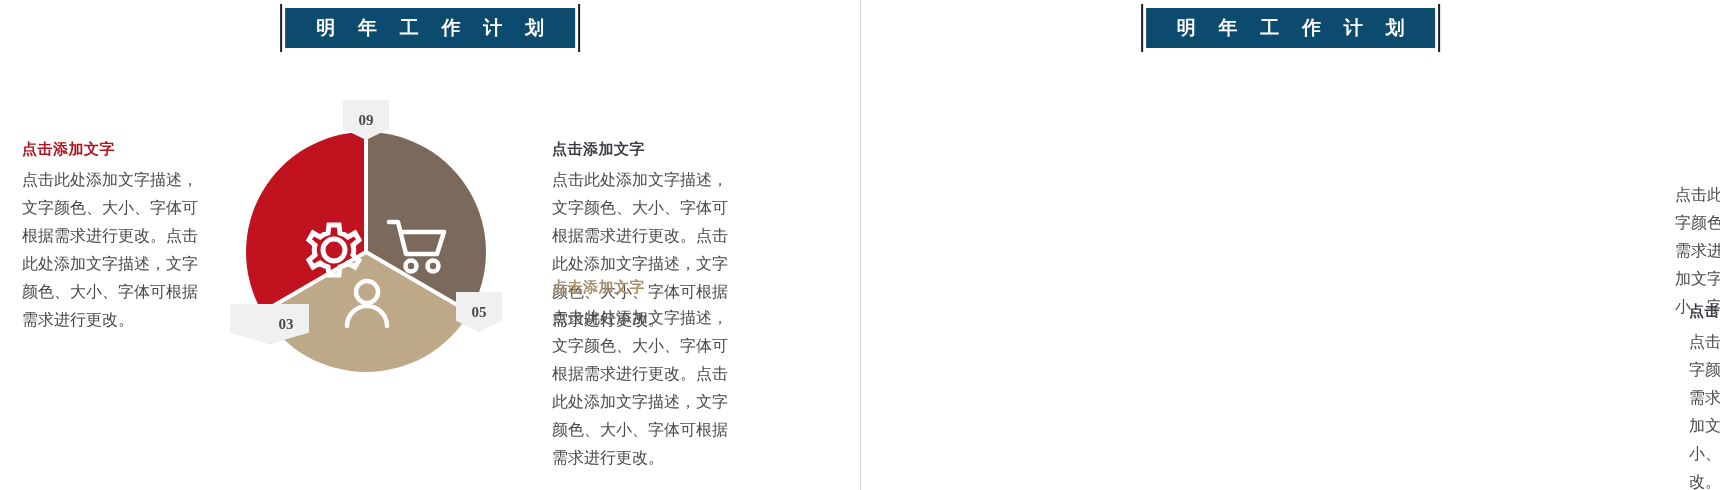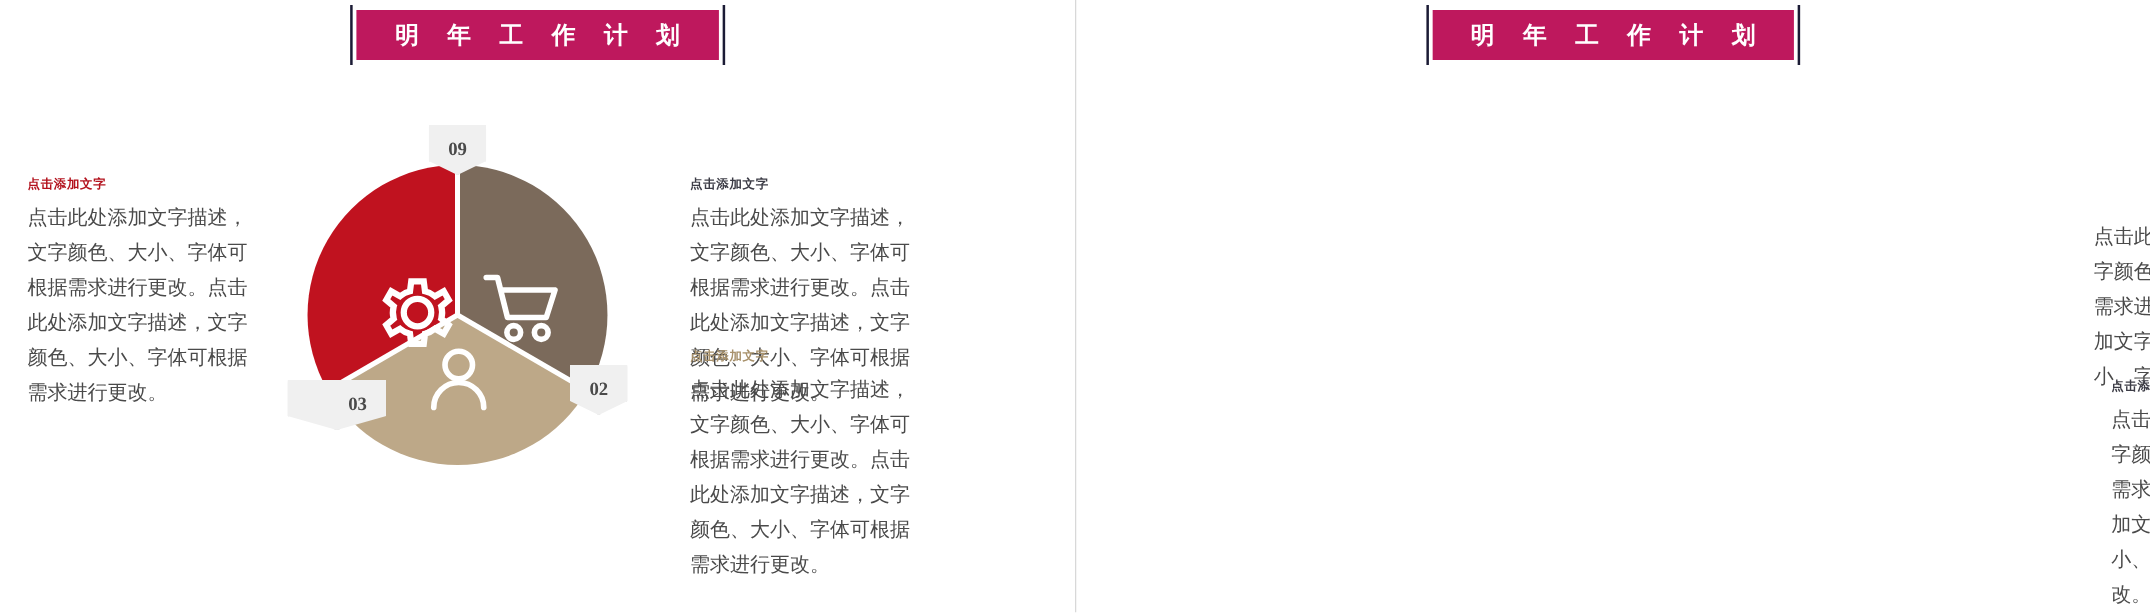--- a/index.html
+++ b/index.html
@@ -28,21 +28,21 @@
   .slide.right {
     border-left: 1px solid #d8d8d8;
   }
 
   
   .title-banner {
     position: absolute;
     top: 8px;
     left: 50%;
     transform: translateX(-50%);
-    background: #be185d;
+    background: #0c4a6e;
     color: #ffffff;
     font-size: 19px;
     letter-spacing: 9px;
     padding: 7px 22px 7px 31px;
     font-family: "Liberation Serif", serif;
     font-weight: bold;
     white-space: nowrap;
     border-left: 2px solid #1b1b35;
     border-right: 2px solid #1b1b35;
     box-shadow: -3px 0 0 #ffffff inset, 3px 0 0 #ffffff inset;
@@ -61,21 +61,21 @@
     transform: none;
     box-shadow: none;
     border: none;
   }
 
   
   .txt-block { position: absolute; }
   .txt-head {
     font-family: Liberation Mono, monospace;
     font-weight: bold;
-    font-size: 10px;
+    font-size: 15px;
     margin-bottom: 7px;
     letter-spacing: 0.5px;
   }
   .txt-body {
     font-size: 16px;
     line-height: 1.75;
     color: #4a4a4a;
     font-family: "Liberation Serif", serif;
   }
   .c-red   { color: #b3121d; }
@@ -145,21 +145,21 @@
         </g>
 
         <g transform="translate(102,150)" fill="none" stroke="#ffffff" stroke-width="4.5">
           <circle cx="23" cy="14" r="11"></circle>
           <path d="M3,48 A20,20 0 0,1 43,48" stroke-linecap="round"></path>
         </g>
       </svg>
 
       
       <div class="badge b01" style="left:101px; top:-28px;">09</div>
-      <div class="badge b02" style="left:214px; top:164px;">02</div>
+      <div class="badge b02" style="left:214px; top:164px;">05</div>
       <div class="badge b03" style="left:-12px; top:176px;padding-left:33px;">03</div>
     </div>
 
     <div class="txt-block" style="left:22px; top:140px; width:182px;">
       <div class="txt-head c-red">点击添加文字</div>
       <div class="txt-body">点击此处添加文字描述，文字颜色、大小、字体可根据需求进行更改。点击此处添加文字描述，文字颜色、大小、字体可根据需求进行更改。</div>
     </div>
 
     <div class="txt-block" style="left:552px; top:140px; width:188px;">
       <div class="txt-head c-dark">点击添加文字</div>

